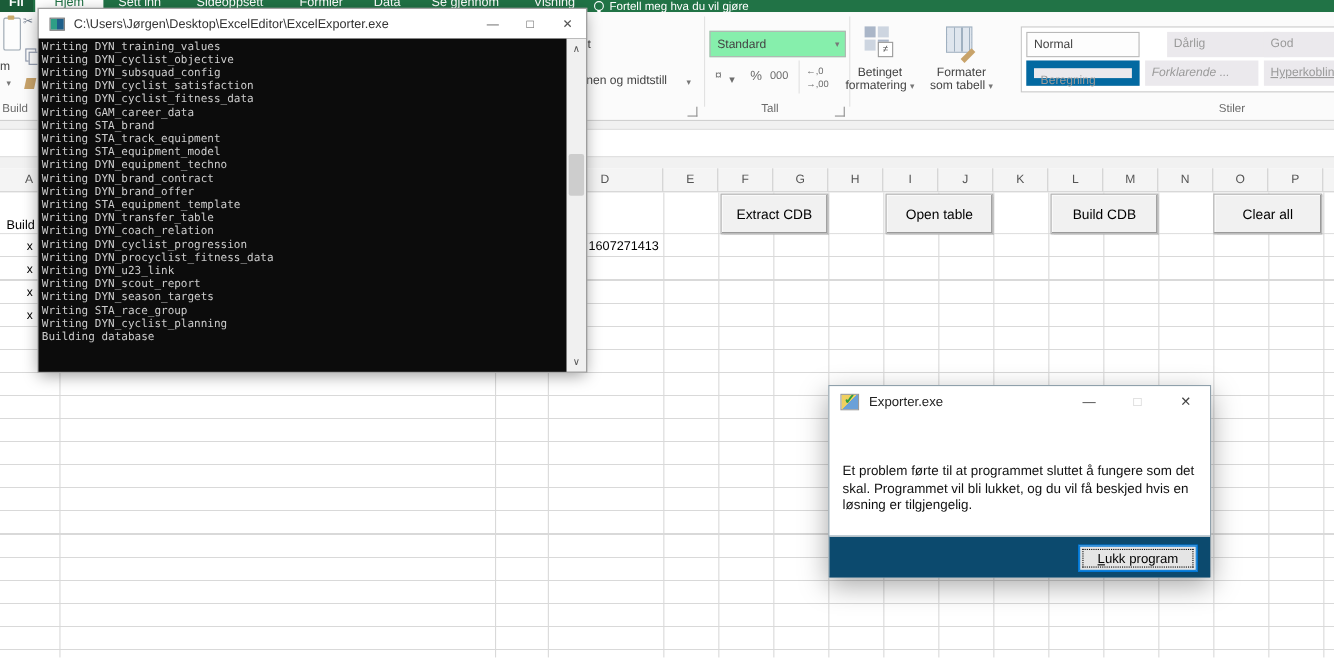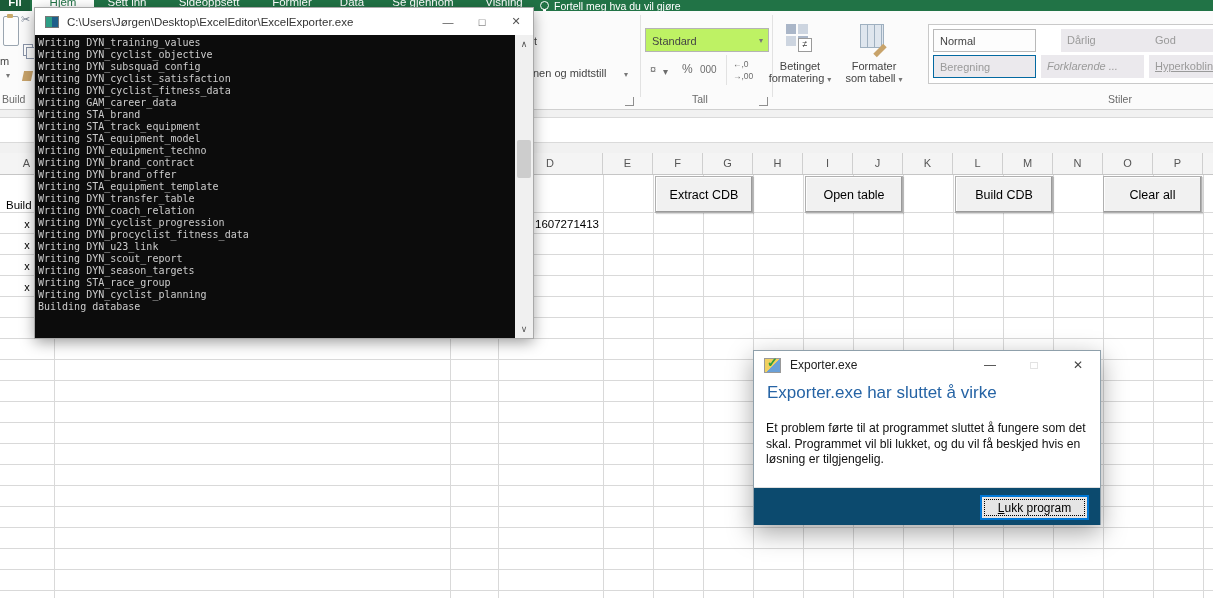--- a/index.html
+++ b/index.html
@@ -19,42 +19,42 @@
   .grplabel{position:absolute;font-size:10.5px;color:#6a6a6a;}
   .gsep{position:absolute;top:4px;height:82px;width:1px;background:#e2e2e2;}
   .launcher{position:absolute;width:8px;height:8px;border-right:1px solid #8f8f8f;border-bottom:1px solid #8f8f8f;}
   .frag{position:absolute;font-size:11px;color:#444;}
   .arrow{color:#777;font-size:8px;}
   .clipicon{position:absolute;left:3px;top:5px;width:14px;height:28px;border:1px solid #9aa5b0;border-radius:2px;background:#fdfdfd;}
   .clipicon:after{content:"";position:absolute;left:3px;top:-3px;width:6px;height:4px;background:#c9a96a;border-radius:1px;}
   .copyicon{position:absolute;left:23px;top:33px;width:8px;height:10px;border:1px solid #8a94a8;background:#fff;}
   .copyicon:after{content:"";position:absolute;left:2px;top:2px;width:8px;height:10px;border:1px solid #8a94a8;background:#fbfbfb;}
   .brushicon{position:absolute;left:23px;top:60px;width:9px;height:10px;background:#c8a36a;transform:skewX(-12deg);}
-  .nbox{position:absolute;left:645px;top:17px;width:124px;height:24px;border:1px solid #b4b4b4;background:#bef264;
+  .nbox{position:absolute;left:645px;top:17px;width:124px;height:24px;border:1px solid #b4b4b4;background:#86efac;
         font-size:11px;color:#444;line-height:24px;padding-left:6px;box-sizing:border-box;}
   .nbox .arrow{position:absolute;right:5px;top:0;}
   .numicon{position:absolute;font-size:10px;color:#6d6d6d;}
   .ribtxt{position:absolute;font-size:11px;color:#444;text-align:center;}
   .cficon{position:absolute;width:24px;height:26px;}
   .cfgrid{position:absolute;left:0;top:0;width:22px;height:22px;background:
       linear-gradient(#aab6c8 0 0) 0 0/10px 10px no-repeat,
       linear-gradient(#cdd5e0 0 0) 12px 0/10px 10px no-repeat,
       linear-gradient(#cdd5e0 0 0) 0 12px/10px 10px no-repeat,
       linear-gradient(#aab6c8 0 0) 12px 12px/10px 10px no-repeat;}
   .cfneq{position:absolute;right:-2px;bottom:-2px;width:12px;height:12px;background:#fff;border:1px solid #9a9a9a;
          font-size:9px;line-height:11px;text-align:center;color:#444;}
   .ftgrid{position:absolute;left:0;top:0;width:22px;height:22px;border:1px solid #9fb0c0;background:
       repeating-linear-gradient(to right,#dfe6ee 0 6px,#9fb0c0 6px 7px),
       repeating-linear-gradient(to bottom,transparent 0 6px,#9fb0c0 6px 7px);}
   .ftbrush{position:absolute;right:-3px;bottom:-3px;width:14px;height:5px;background:#c8a36a;transform:rotate(-45deg);}
   #gallery{position:absolute;left:928px;top:13px;width:290px;height:58px;border:1px solid #c9c9c9;background:#fff;}
   .stcell{position:absolute;height:23px;line-height:23px;background:#ebe9ed;color:#9a9a9a;
           font-size:11px;padding-left:6px;box-sizing:border-box;}
   .st-normal{background:#fdfdfd;border:1px solid #b9b9b9;color:#444;}
-  .st-border{border:1px solid #0369a1;}
+  .st-border{border:7px solid #0369a1;}
   .st-italic{font-style:italic;}
   .st-link{text-decoration:underline;}
   
   #strip{position:absolute;left:0;top:110px;width:1213px;height:43px;background:#f1f1f1;}
   #fxbar{position:absolute;left:0;top:7px;width:1213px;height:24px;background:#fff;border-top:1px solid #dadada;border-bottom:1px solid #dadada;}
   
   #headers{position:absolute;left:0;top:153px;width:1213px;height:22px;background:#f4f4f4;border-bottom:1px solid #c6c6c6;box-sizing:border-box;}
   .hcell{position:absolute;top:0;height:21px;line-height:21px;text-align:center;font-size:11px;color:#555;
          border-right:1px solid #cfcfcf;box-sizing:border-box;}
   #sheet{position:absolute;left:0;top:175px;width:1213px;height:423px;background:#fff;}
@@ -288,21 +288,20 @@
   <div id="dialog">
     <div id="dlg-title">
       <span id="dlg-icon">
           <span>✓</span>
         </span>
       <span id="dlg-title-text">Exporter.exe</span>
       <span class="dlg-btn">—</span>
       <span class="dlg-btn disabled">□</span>
       <span class="dlg-btn">✕</span>
     </div>
-    <div id="dlg-heading">Exporter.exe har sluttet å virke</div>
     <div id="dlg-body">
         <div style="pointer-events: auto;">Et problem førte til at programmet sluttet å fungere som det</div>
         <div style="pointer-events: auto;">skal. Programmet vil bli lukket, og du vil få beskjed hvis en</div>
         <div style="pointer-events: auto;">løsning er tilgjengelig.</div>
       </div>
     <div id="dlg-footer">
       <div id="close-btn">
         <span class="inner"></span>
         <span><span class="accel">L</span><span>ukk program</span></span>
       </div>

